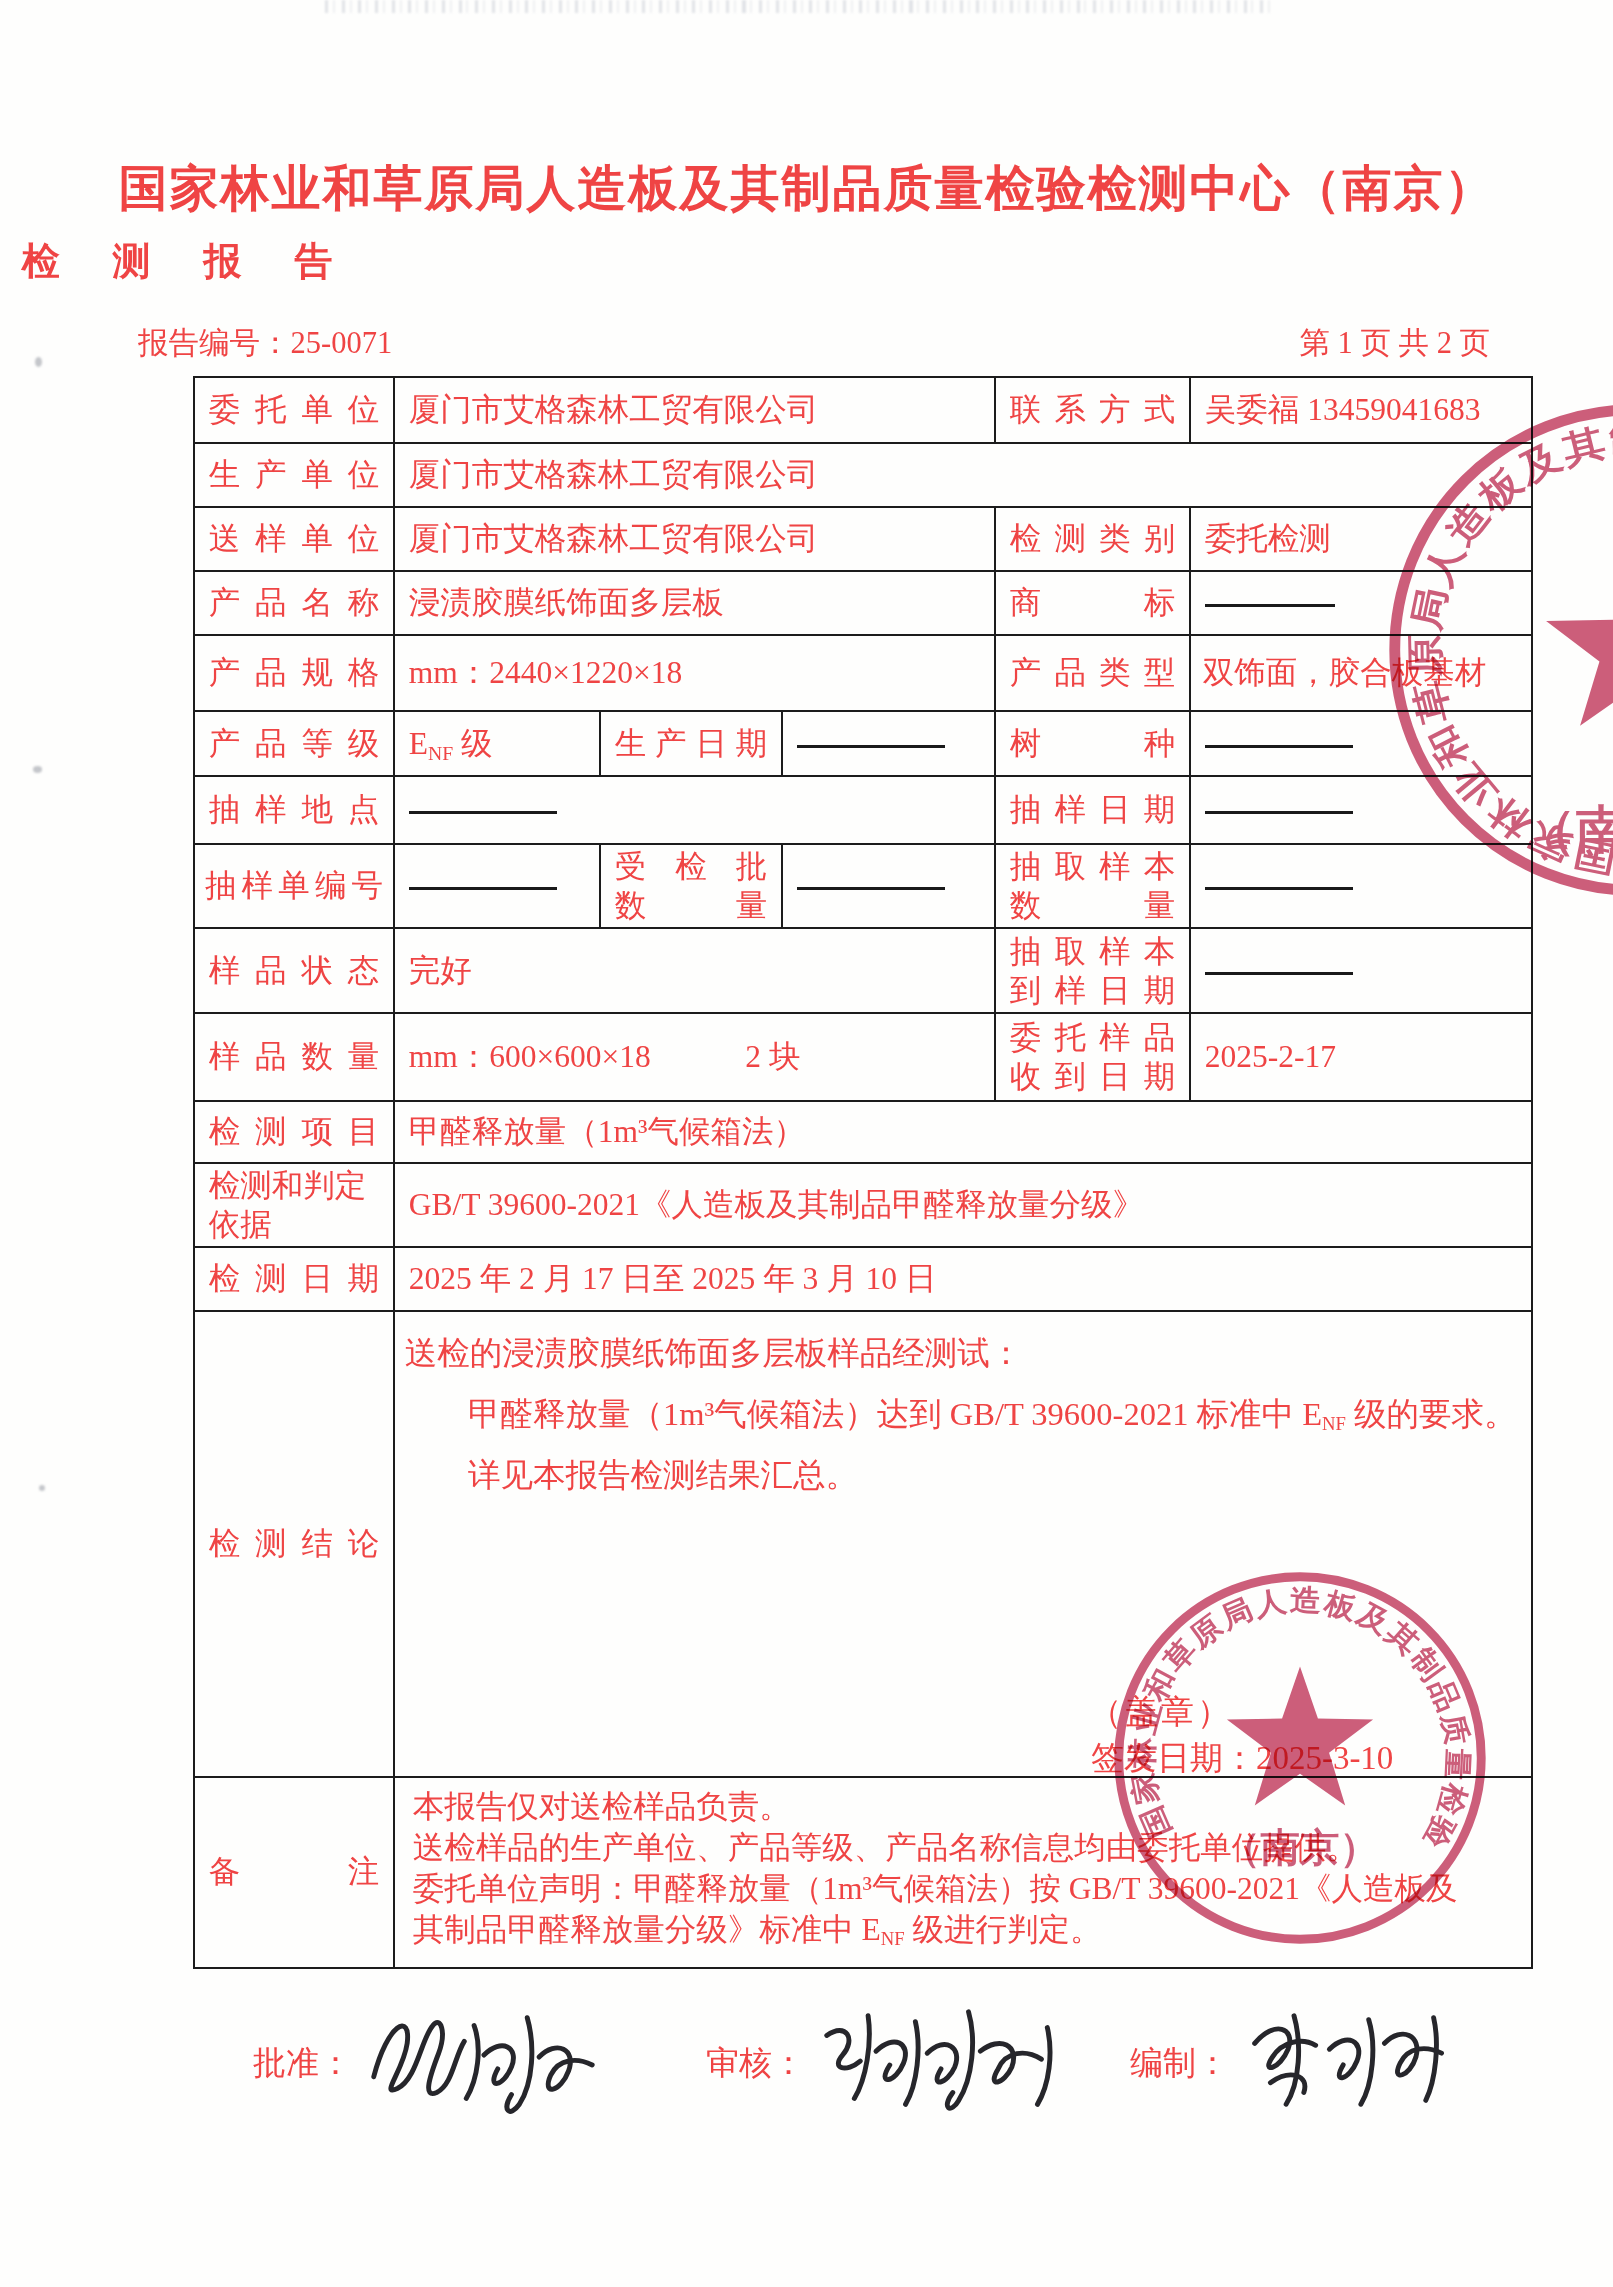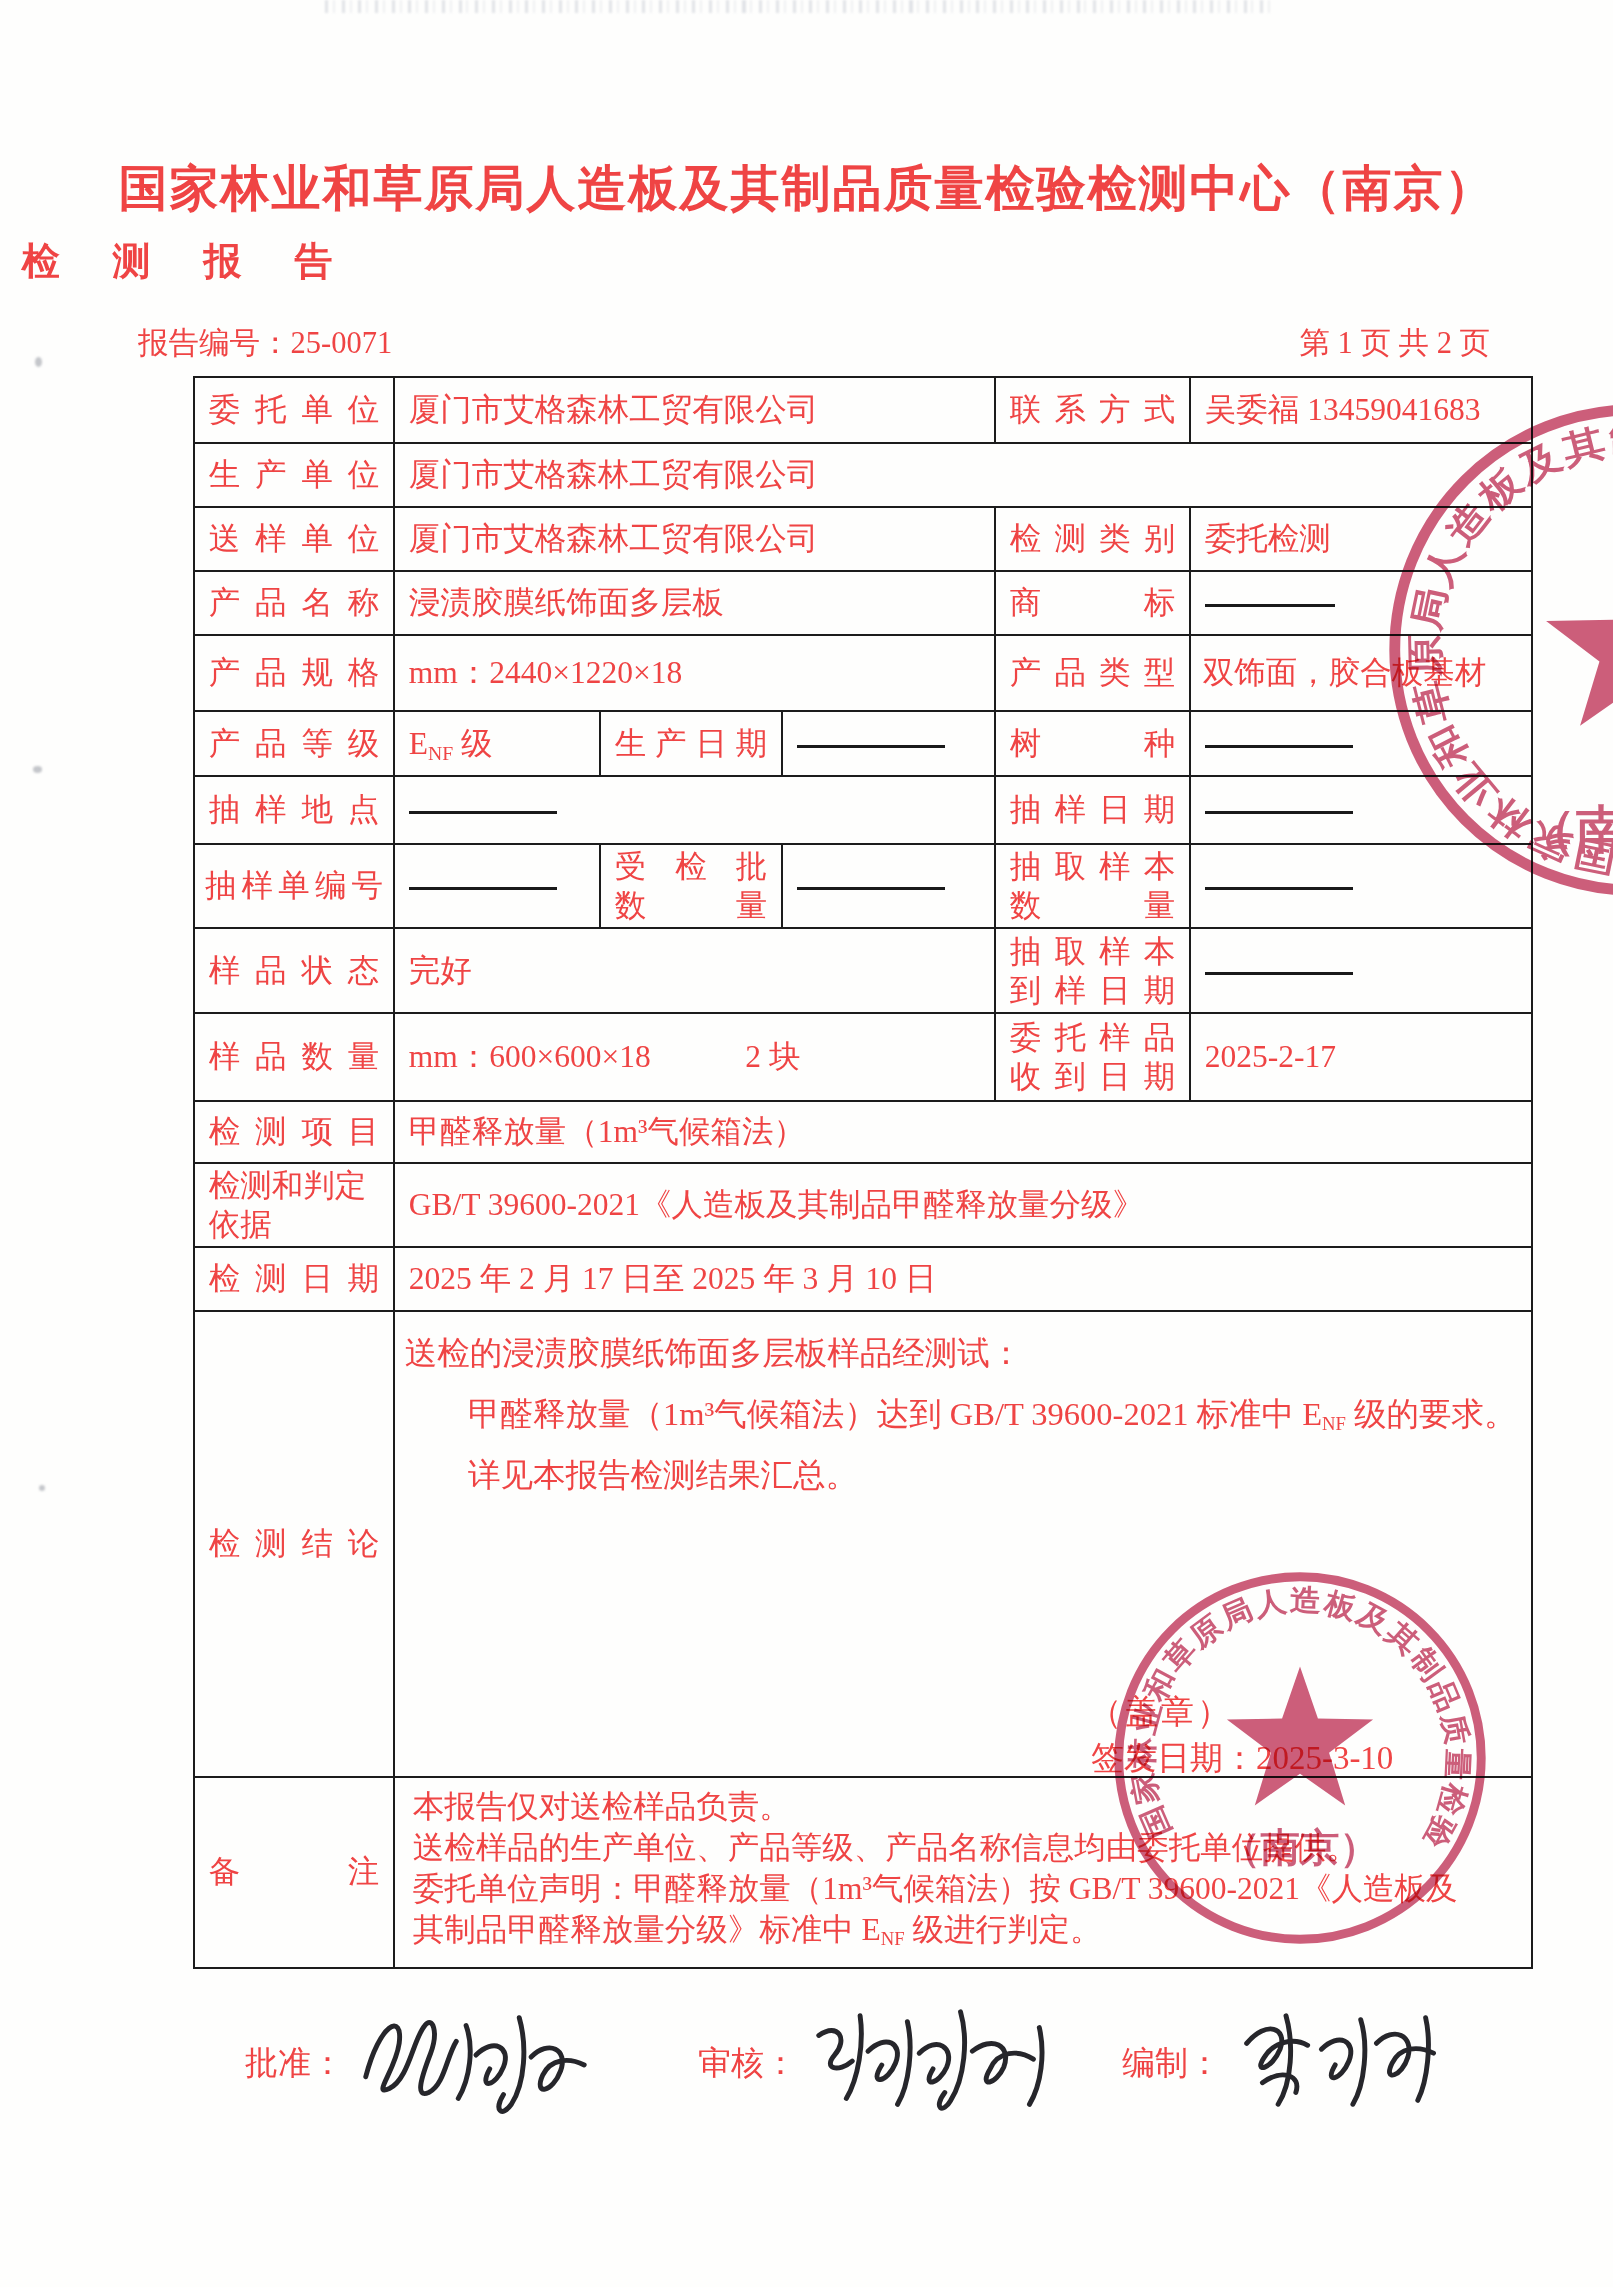--- a/index.html
+++ b/index.html
@@ -58,21 +58,21 @@
   sub.nf-sm { font-size: 18.7px; vertical-align: -4.9px; }
   .concl-wrap { position: relative; width: 100%; height: 100%; }
   .concl-line { font-size: 32.5px; line-height: 59px; }
   .concl-l1 { position:absolute; top: 11.8px; left: 3.9px; }
   .concl-l2 { position:absolute; top: 73px; left: 67px; width: 1064px; }
   .concl-l3 { position:absolute; top: 134px; left: 67px; }
   .seal-hint { position:absolute; left: 688px; top: 378px; font-size: 33px; letter-spacing: 3px; text-align: right; }
   .issue-line { position:absolute; left: 690px; top: 424px; font-size: 33px; }
   .remark-wrap { padding: 5.9px 3.9px; }
   .remark-wrap div { font-size: 31.5px; line-height: 41px; }
-  .sig-row { position: absolute; top: 2000px; left: 4px; width: 1526px; height: 158px; padding-left: 48px; }
+  .sig-row { position: absolute; top: 2000px; left: 12px; width: 1526px; height: 158px; padding-left: 48px; }
   .sig-group { position: absolute; display: flex; align-items: flex-start; }
   .sig-label { font-size: 33px; margin-top: 41px; white-space: nowrap; }
   .sig-svg { margin-left: 5.9px; }
   .stamp { position: absolute; mix-blend-mode: multiply; opacity: .82; }
   .stamp svg text { font-family: "Liberation Serif", serif; font-weight: bold; }
 </style>
 </head>
 <body>
 
 <div class="page">

